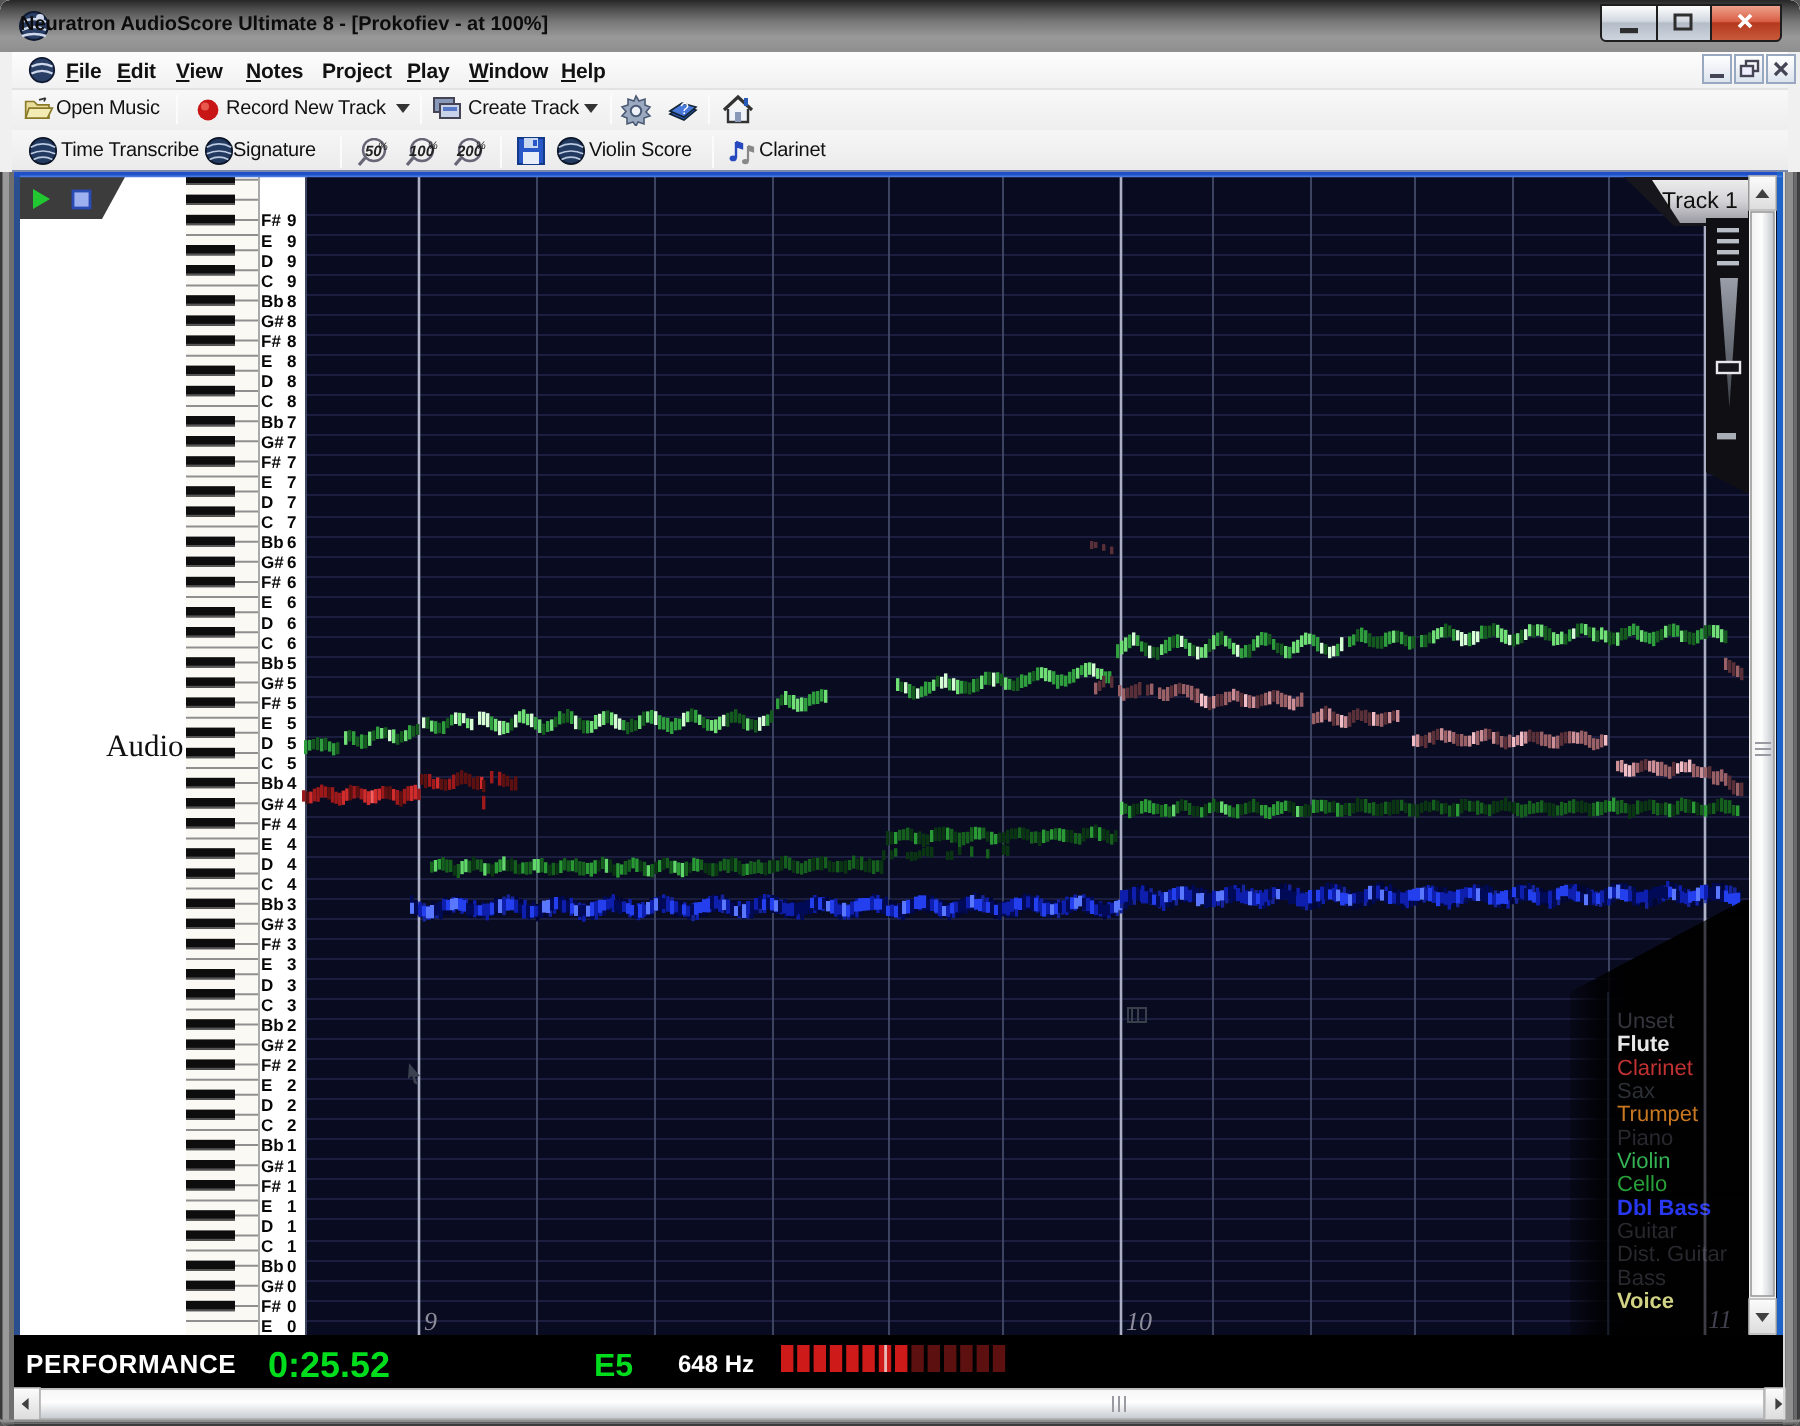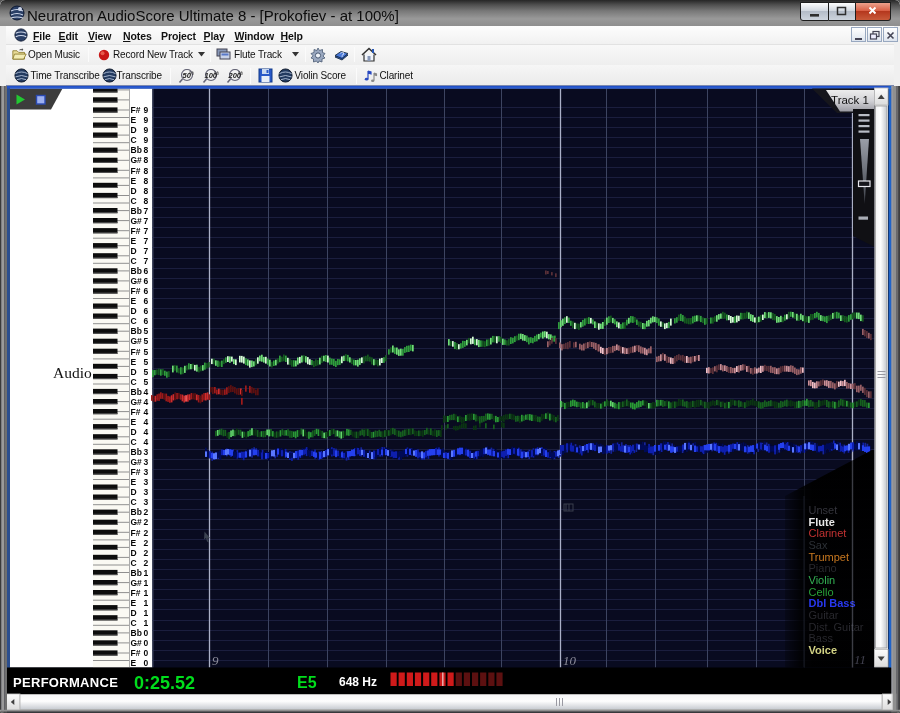--- a/index.html
+++ b/index.html
@@ -1,20 +1,20 @@
 <!DOCTYPE html>
 <html><head><meta charset="utf-8"><style>
 * { margin:0; padding:0; box-sizing:border-box; }
 body { width:900px; height:713px; overflow:hidden; background:#555;
        font-family:"Liberation Sans", sans-serif; position:relative; }
 #win { position:absolute; inset:0; border-radius:5px 5px 4px 4px; overflow:hidden; background:#f0f0f0; }
 #title { position:absolute; left:0; top:0; width:900px; height:26px;
   background:linear-gradient(#262626 0%, #4e4e4e 18%, #787878 42%, #999999 72%, #8e8e8e 100%);
   border-radius:5px 5px 0 0; }
-#title .txt { position:absolute; left:27px; top:7px; font-size:15px; color:#0c0c0c; }
+#title .txt { position:absolute; left:10px; top:7px; font-size:10px; color:#0c0c0c;font-weight:bold; }
 #menubar { position:absolute; left:6px; top:26px; width:888px; height:19px;
   background:linear-gradient(#fdfdfd, #f1f1f1); border-bottom:1px solid #e2e2e2;font-weight:bold; }
 .mitem { position:absolute; top:3.5px; font-size:10.5px; color:#111; letter-spacing:-0.1px; }
 .mitem u { text-decoration:underline; }
 #tb1 { position:absolute; left:6px; top:45px; width:888px; height:19.5px;
   background:linear-gradient(#f8f8f8, #eeeeee); }
 #tb2 { position:absolute; left:6px; top:64.5px; width:888px; height:21.5px;
   background:linear-gradient(#f6f6f6, #ebebeb); border-bottom:1px solid #7a88b0; }
 .titem { position:absolute; font-size:10px; color:#111; white-space:nowrap; letter-spacing:-0.15px;text-align:center; }
 .sep { position:absolute; width:1px; background:#c3c3c3; border-right:1px solid #fbfbfb; }
@@ -87,21 +87,21 @@
   <div class="titem" style="left:107px;top:4px">Record New Track</div>
   <svg class="ico" style="left:192px;top:7px" width="8" height="6">
         <path d="M0,0 L7,0 L3.5,4.5 Z" fill="#333"></path>
       </svg>
   <div class="sep" style="left:204px;top:2px;height:15px"></div>
   <svg class="ico" style="left:210px;top:2.5px" width="16" height="14" viewBox="0 0 16 14">
     <rect x="1" y="1" width="10" height="7" fill="#8898b8" stroke="#445" stroke-width="1"></rect>
     <rect x="4" y="4" width="10" height="7" fill="#c8d2e8" stroke="#445" stroke-width="1"></rect>
     <rect x="5.5" y="5.5" width="7" height="2" fill="#5878c8"></rect>
   </svg>
-  <div class="titem" style="left:228px;top:4px">Flute Track</div>
+  <div class="titem" style="left:228px;top:4px">Create Track</div>
   <svg class="ico" style="left:286px;top:7px" width="8" height="6">
         <path d="M0,0 L7,0 L3.5,4.5 Z" fill="#333"></path>
       </svg>
   <div class="sep" style="left:299px;top:2px;height:15px"></div>
   <svg class="ico" style="left:304px;top:2px" width="16" height="16" viewBox="0 0 16 16">
     <path d="M8,1 L9.5,3.5 L12.5,2.5 L12.5,5.5 L15,6.5 L13,9 L15,11 L12,12 L12,15 L9,14 L8,16 L6.5,14 L3.5,15 L3.5,12 L1,11 L3,8.8 L1,6.5 L4,5.5 L4,2.5 L7,3.5 Z" fill="#9aa8c0" stroke="#4a5a74" stroke-width="0.8"></path>
     <circle cx="8" cy="8.5" r="2.6" fill="#eef2f8" stroke="#4a5a74"></circle>
   </svg>
 
   <svg class="ico" style="left:327px;top:2px" width="17" height="16" viewBox="0 0 17 16">
@@ -121,21 +121,21 @@
 <div id="tb2">
   <svg class="ico" style="left:7.5px;top:3px" width="15" height="15" viewBox="0 0 16 16">
     <circle cx="8" cy="8" r="7" fill="#223a60" stroke="#0c1628" stroke-width="1"></circle>
     <path d="M1.5,6 Q8,2.5 14.5,6 M1.5,9.5 Q8,6.5 14.5,9.5 M3,12.5 Q8,10 13,12.5" stroke="#bccadf" stroke-width="0.9" fill="none"></path>
   </svg>
   <div class="titem" style="left:24.5px;top:5.5px">Time Transcribe</div>
   <svg class="ico" style="left:95.5px;top:3px" width="15" height="15" viewBox="0 0 16 16">
     <circle cx="8" cy="8" r="7" fill="#223a60" stroke="#0c1628" stroke-width="1"></circle>
     <path d="M1.5,6 Q8,2.5 14.5,6 M1.5,9.5 Q8,6.5 14.5,9.5 M3,12.5 Q8,10 13,12.5" stroke="#bccadf" stroke-width="0.9" fill="none"></path>
   </svg>
-  <div class="titem" style="left:110.5px;top:5.5px">Transcribe</div>
+  <div class="titem" style="left:110.5px;top:5.5px">Signature</div>
   <div class="sep" style="left:164px;top:3px;height:16px"></div>
   <svg class="ico" style="left:172px;top:4px" width="17" height="15" viewBox="0 0 17 15">
     <circle cx="9" cy="6" r="5.5" fill="none" stroke="#667" stroke-width="1.2"></circle>
     <line x1="4.5" y1="10" x2="1.5" y2="13.5" stroke="#667" stroke-width="1.6"></line>
     <text x="4.5" y="9" font-size="7.5" font-style="italic" font-weight="bold" fill="#222" font-family="Liberation Sans">50</text>
     <text x="11" y="6" font-size="5.5" font-style="italic" fill="#222" font-family="Liberation Sans">%</text>
   </svg>
   <svg class="ico" style="left:195px;top:4px" width="19" height="15" viewBox="0 0 19 15">
     <circle cx="10" cy="6" r="5.5" fill="none" stroke="#667" stroke-width="1.2"></circle>
     <line x1="5.5" y1="10" x2="2.5" y2="13.5" stroke="#667" stroke-width="1.6"></line>

